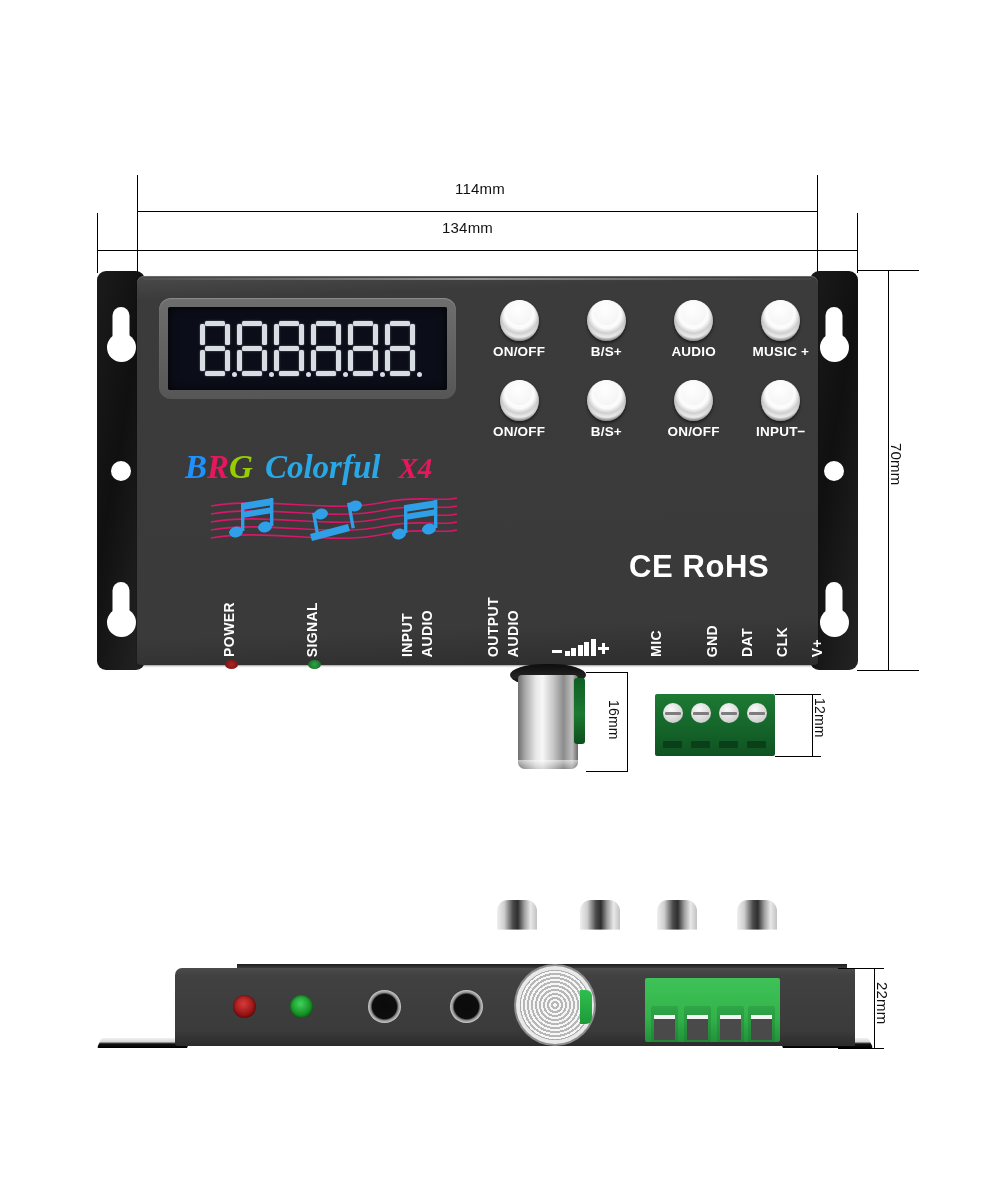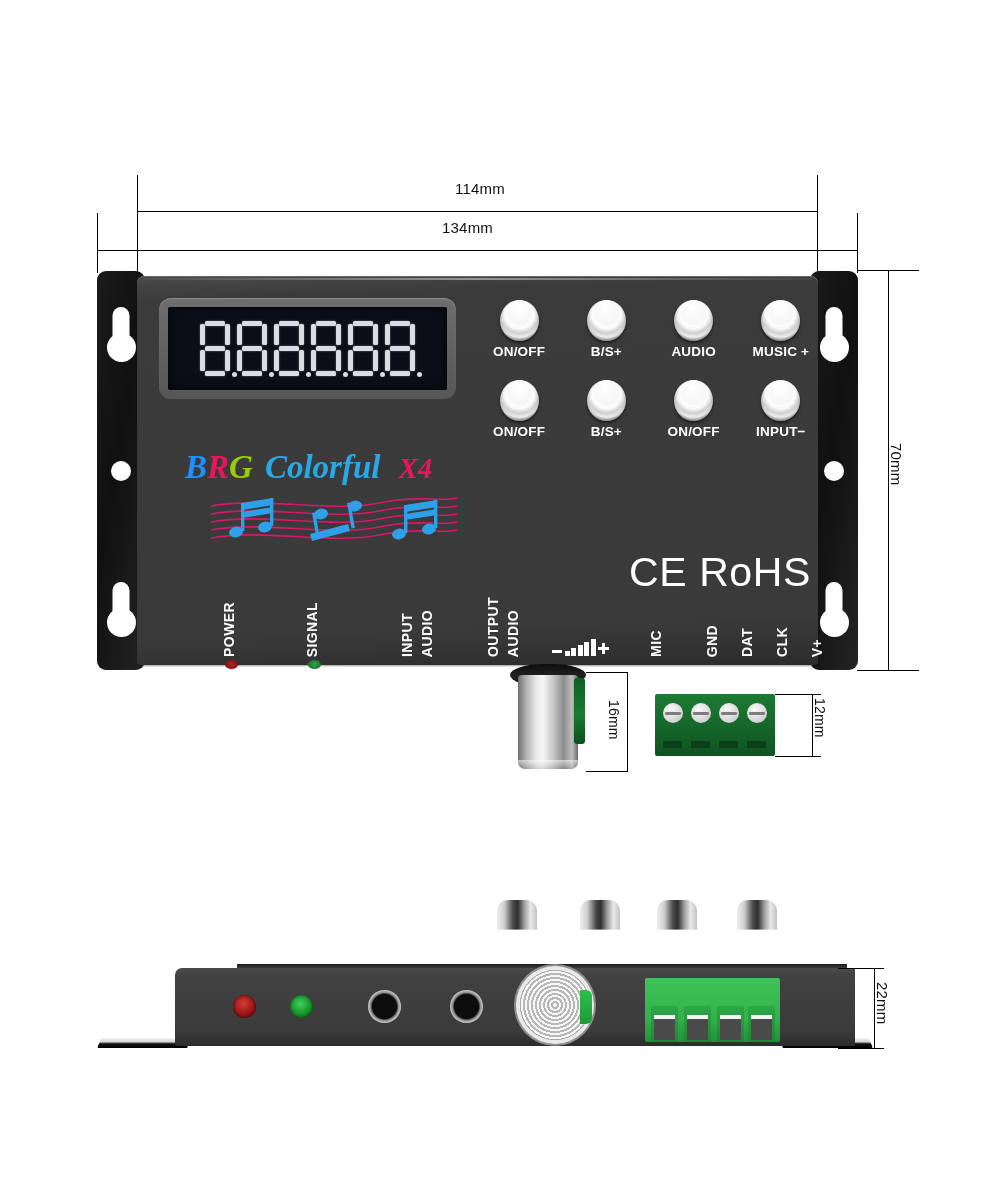--- a/index.html
+++ b/index.html
@@ -90,21 +90,21 @@
         font-family:"Liberation Serif",serif;font-style:italic;
         font-size:33px;font-weight:700;white-space:nowrap;line-height:38px;}
   .logo span{display:inline-block;}
   .staff{position:absolute;left:72px;top:218px;width:250px;height:52px;}
 
   
   .modeltxt{position:absolute;left:355px;top:198px;color:#fff;
             font-size:24.5px;line-height:31px;font-weight:600;letter-spacing:.3px;
             white-space:pre;}
   .cerohs{position:absolute;left:492px;top:273px;color:#fff;
-          font-size:41px;font-weight:400;letter-spacing:.6px;white-space:nowrap;}
+          font-size:31px;font-weight:700;letter-spacing:.6px;white-space:nowrap;}
 
   
   .portlbl{position:absolute;bottom:8px;color:#fff;font-size:14px;font-weight:700;
            letter-spacing:.4px;white-space:nowrap;
            writing-mode:vertical-rl;transform:rotate(180deg);line-height:15px;}
   .portlbl.two{line-height:17px;}
 
   
   .volicon{position:absolute;left:415px;bottom:9px;display:flex;align-items:flex-end;gap:2.5px;}
   .volicon .minus{width:10px;height:3px;background:#fff;margin-bottom:3px;}

